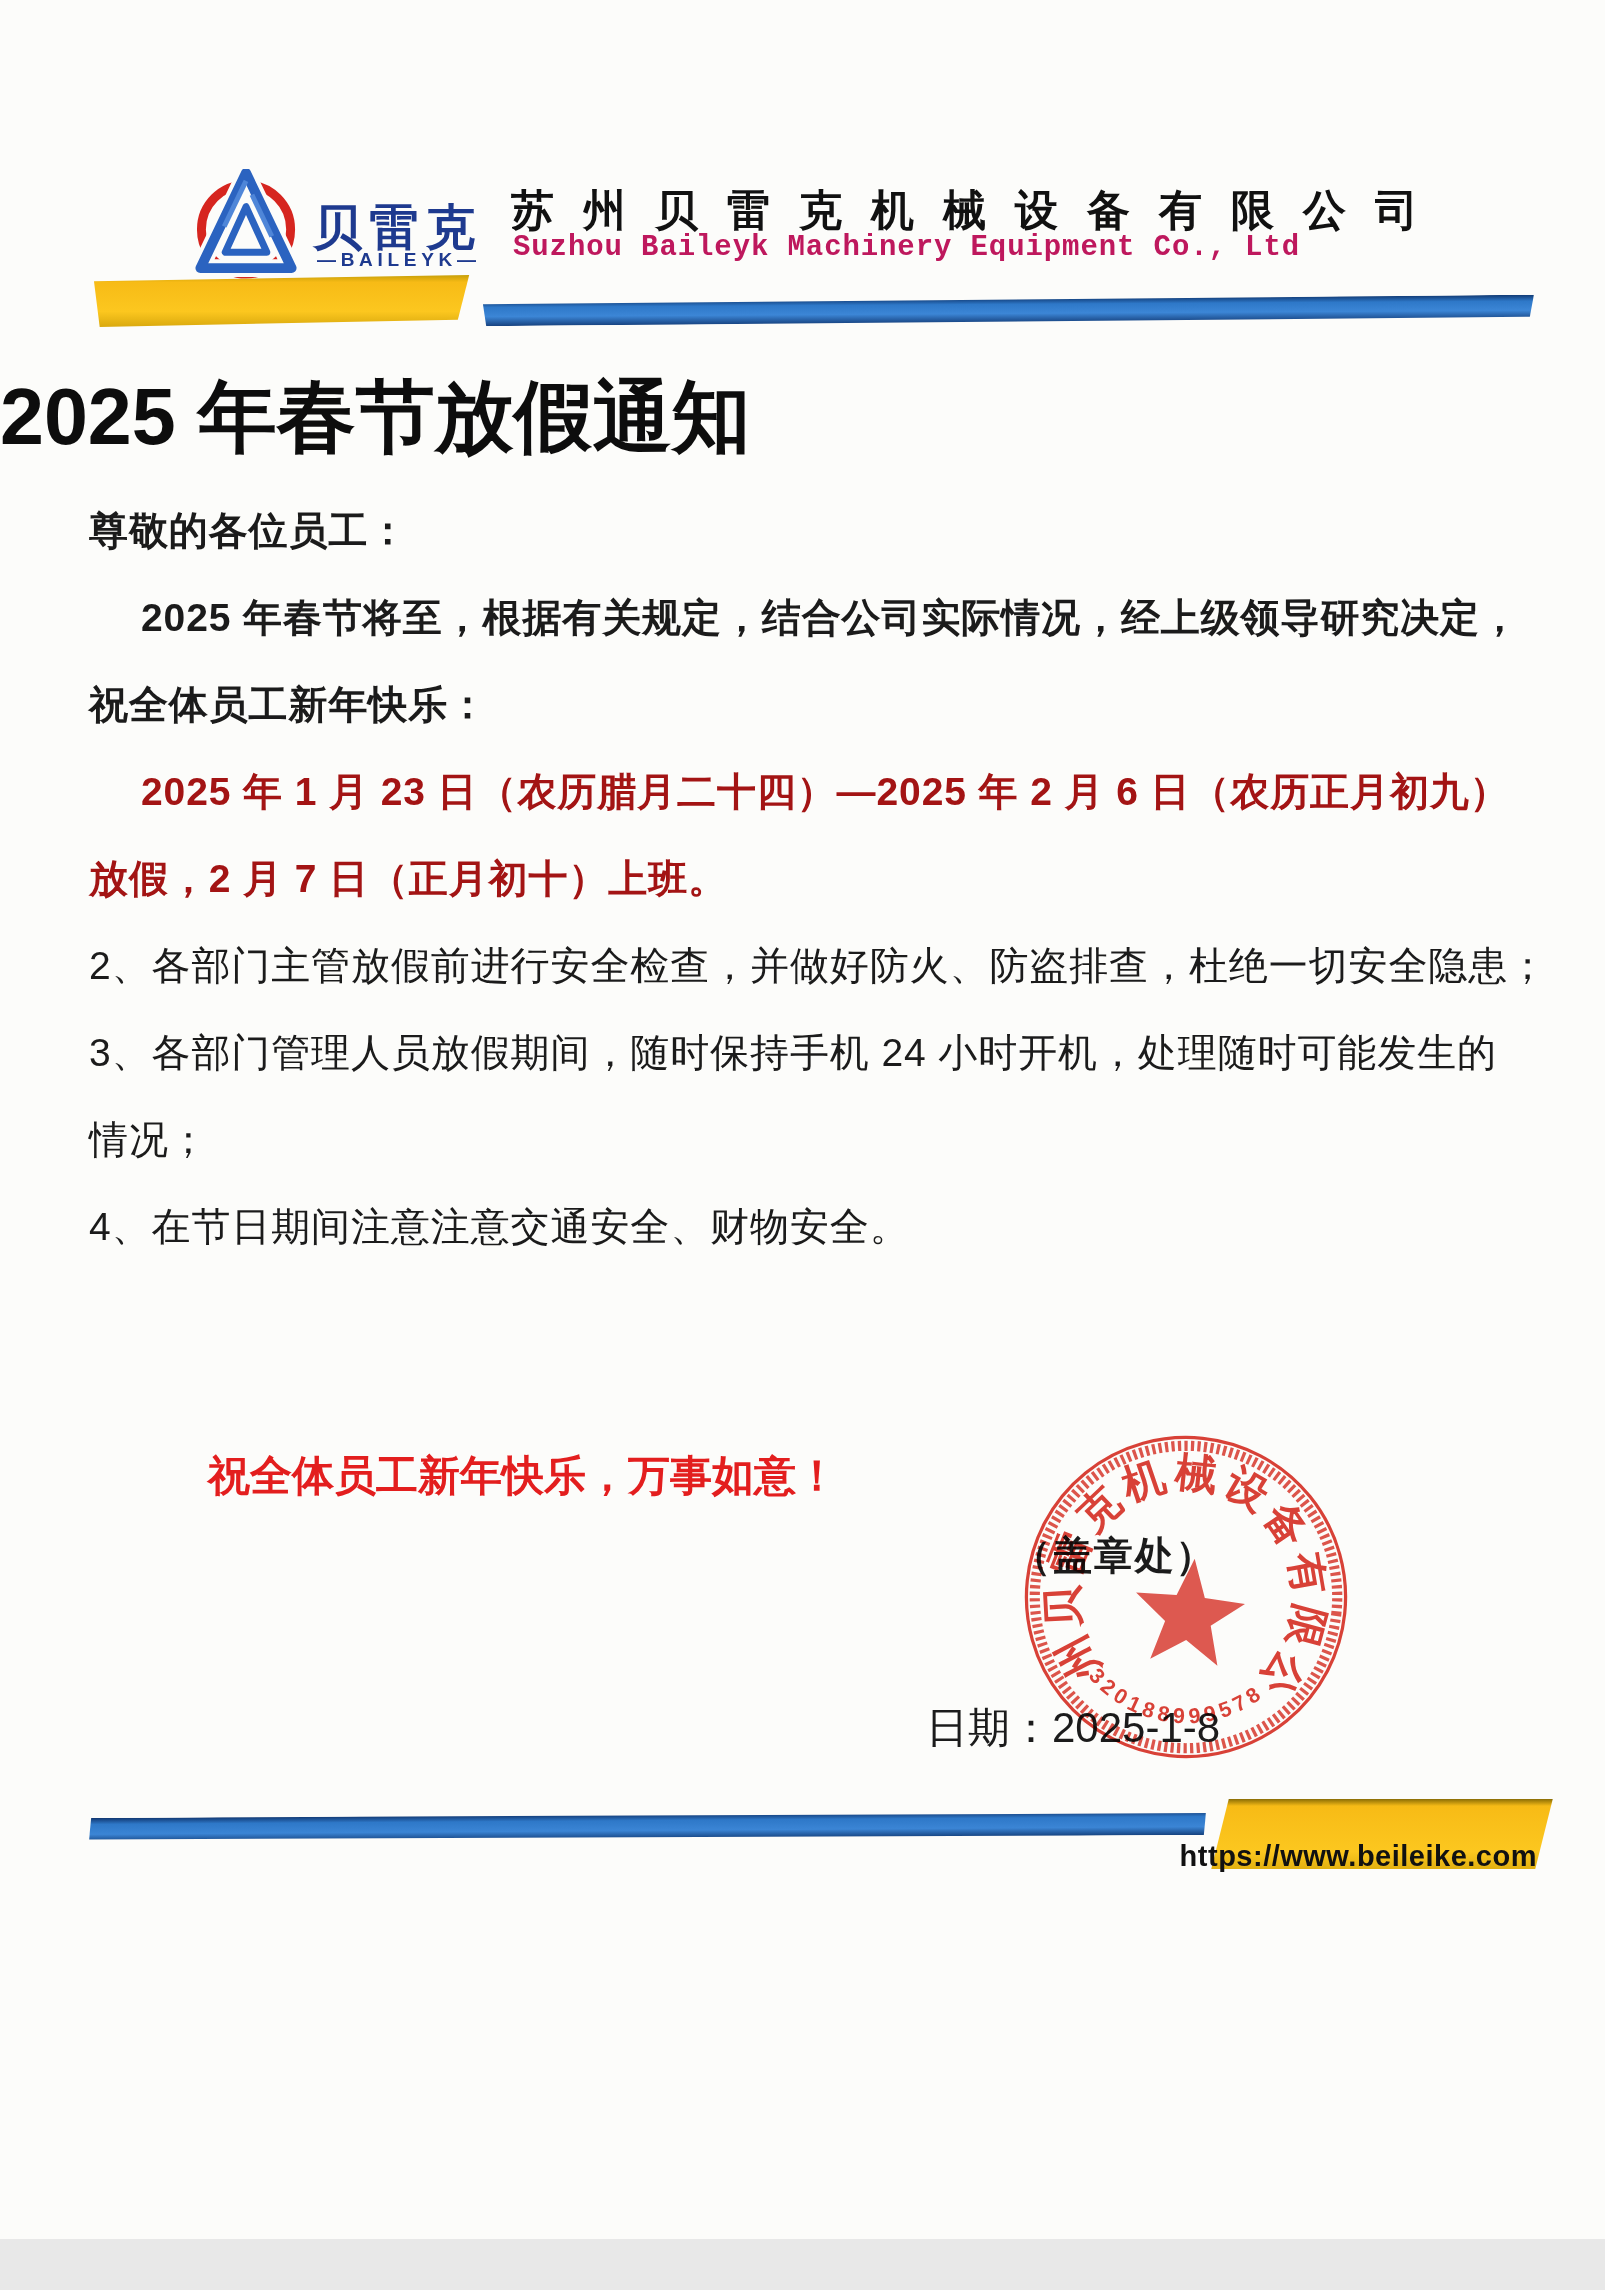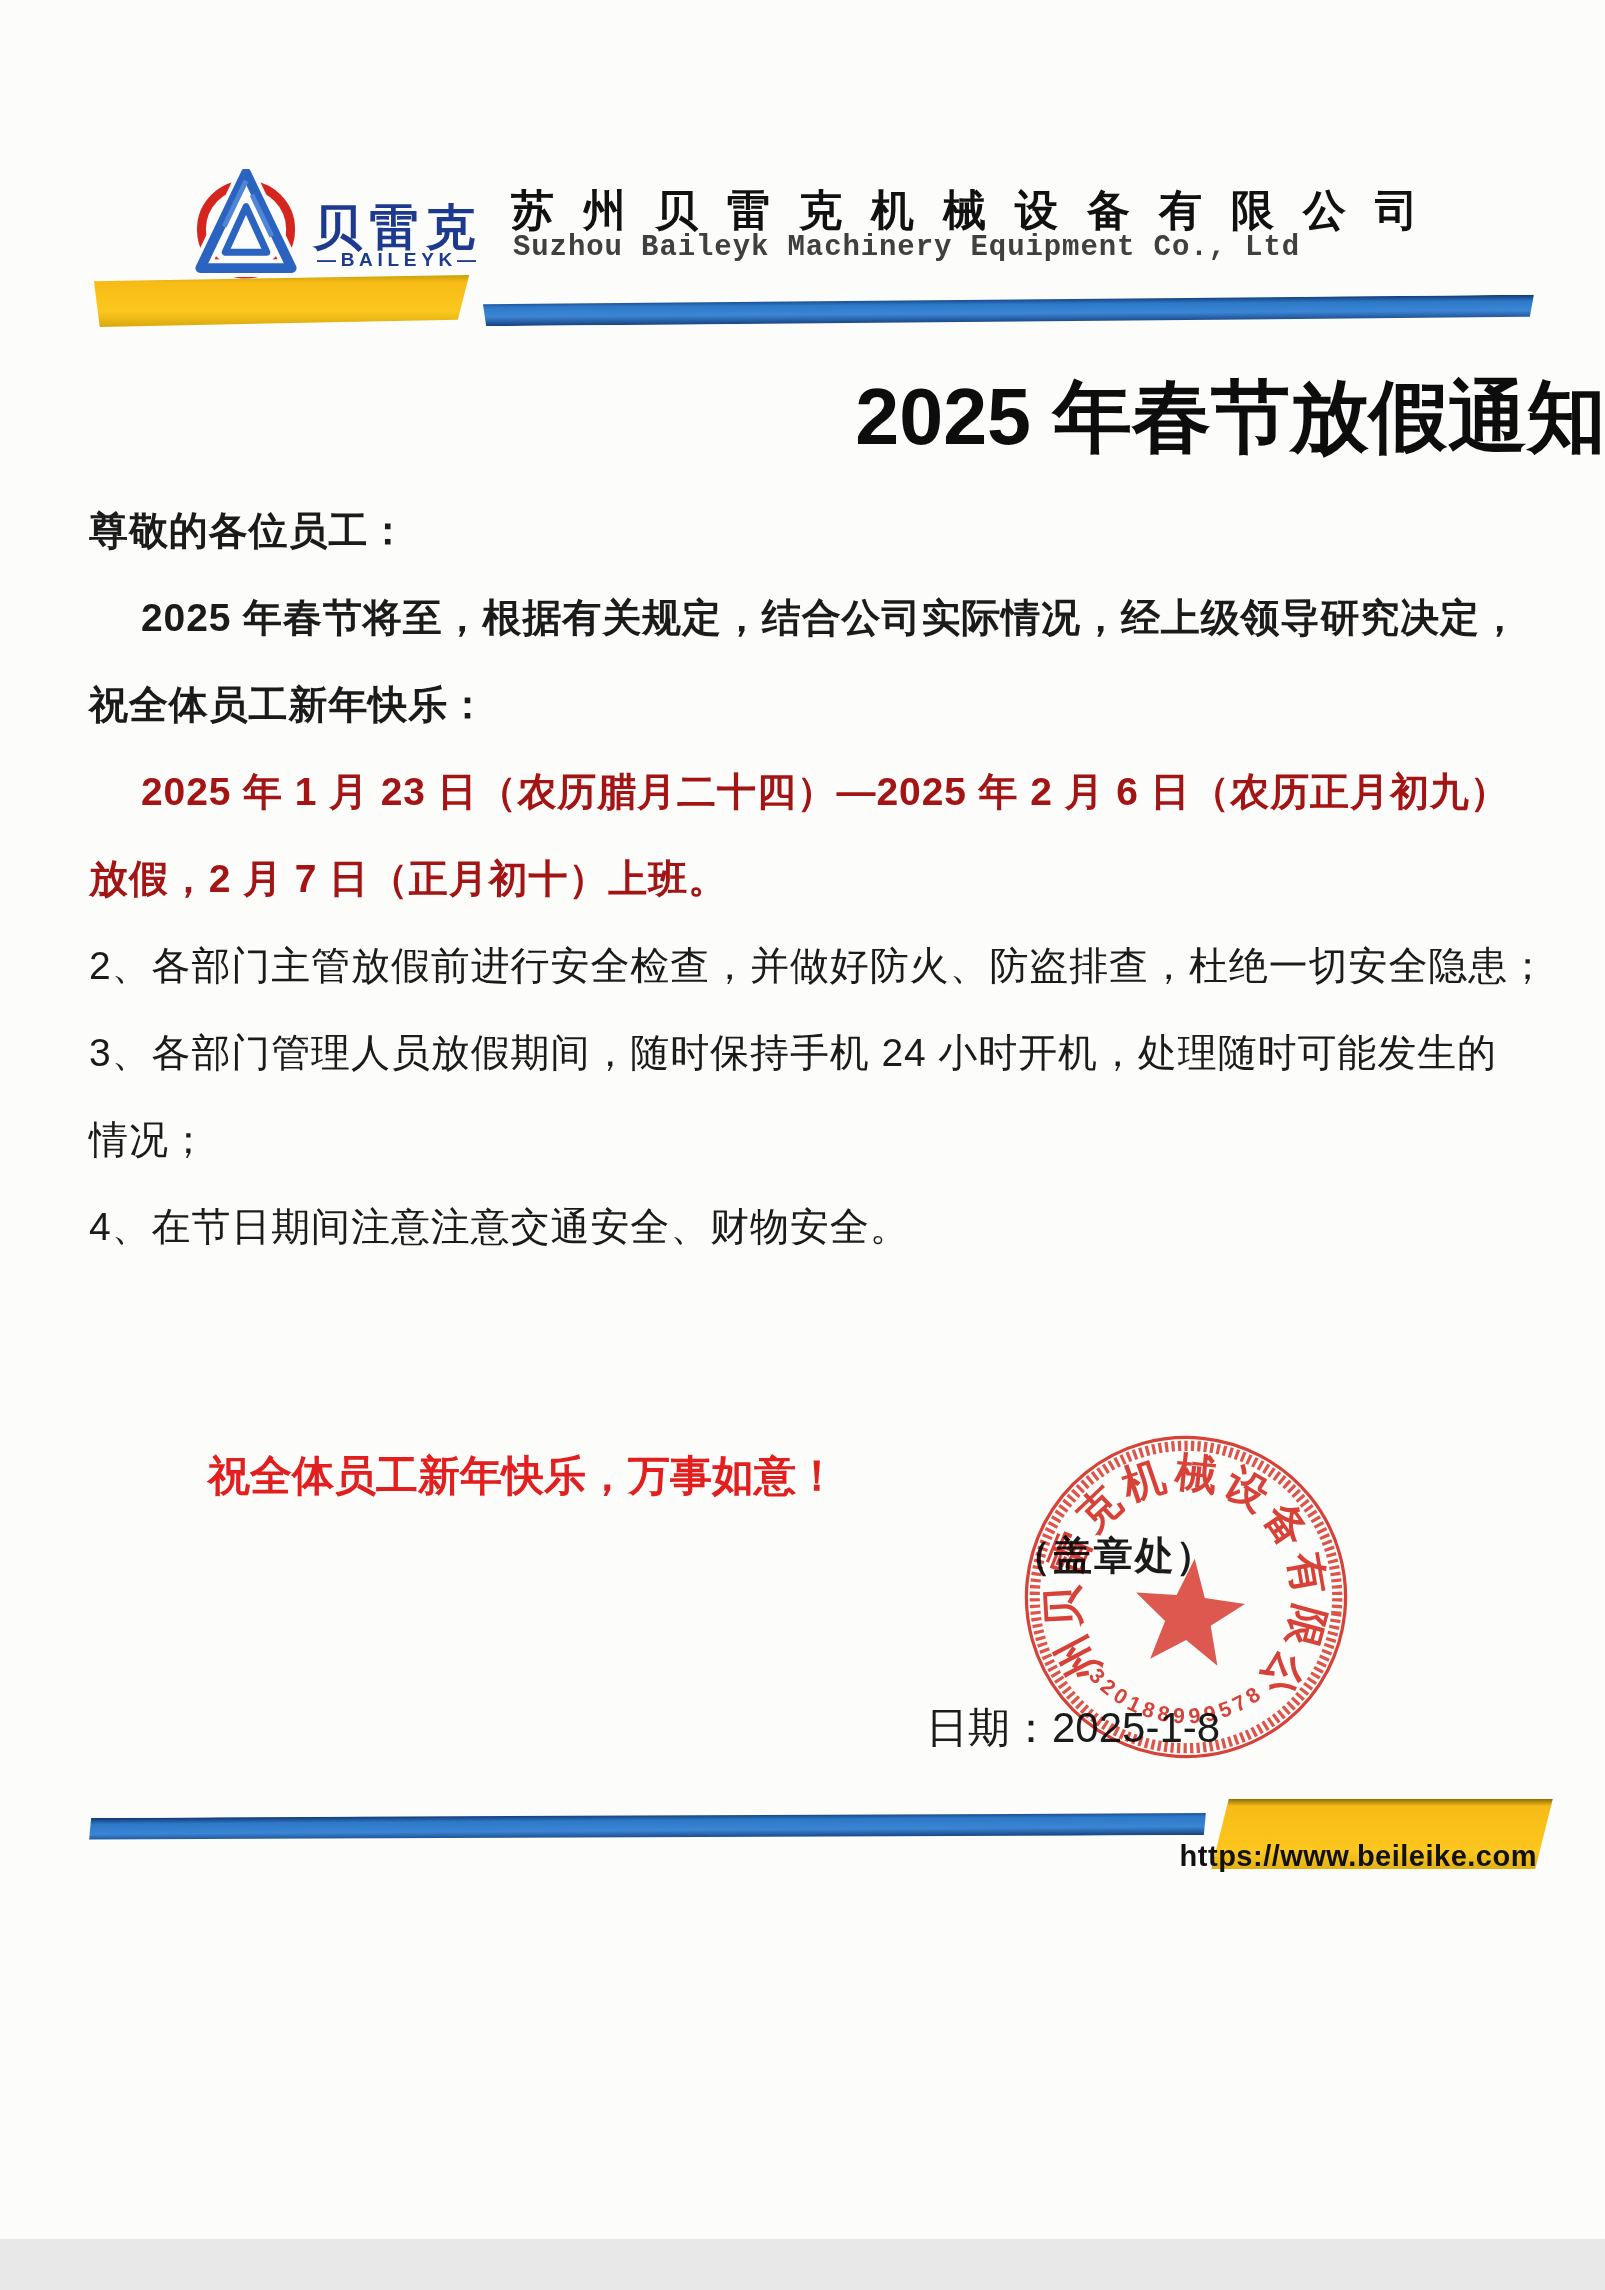--- a/index.html
+++ b/index.html
@@ -16,32 +16,32 @@
   
   .logo-mark{position:absolute;left:186px;top:169px;width:124px;height:111px;}
   .logo-cn{position:absolute;left:313px;top:195px;font-size:49px;font-weight:700;
            color:#1e3a8f;letter-spacing:7.5px;white-space:nowrap;}
   .logo-latin{position:absolute;left:317px;top:249px;font-size:19px;font-weight:700;
            color:#1e3a8f;letter-spacing:4.7px;white-space:nowrap;}
   .company-cn{position:absolute;left:511px;top:182px;font-size:43px;font-weight:700;
            letter-spacing:29px;white-space:nowrap;color:#111;}
   .company-en{position:absolute;left:513px;top:231px;font-size:29px;font-weight:700;
            font-family:"Liberation Mono","DejaVu Sans Mono",monospace;
-           letter-spacing:0.9px;white-space:nowrap;color:#404040;text-align:center;}
+           letter-spacing:0.9px;white-space:nowrap;color:#be185d;text-align:center;}
 
   .band-top-yellow{position:absolute;left:94px;top:275px;width:379px;height:52px;
            background:linear-gradient(180deg,#c79f09 0%,#f7bb16 14%,#fcc71f 70%,#d9a90e 100%);
            clip-path:polygon(0 12%,99% 0,96% 86%,1.5% 100%);}
   .band-top-blue{position:absolute;left:483px;top:298px;width:1051px;height:25px;
            background:linear-gradient(180deg,#113a74 0%,#2e78c8 25%,#3c86d6 62%,#16417e 100%);
            transform:rotate(-0.35deg);
            clip-path:polygon(0 12%,100% 0,99.6% 88%,0.3% 100%);}
 
   
-  .doc-title{position:absolute;left:0;top:365px;width:100%;text-align:right;
+  .doc-title{position:absolute;left:0;top:365px;width:100%;text-align:left;
            font-size:79px;font-weight:800;letter-spacing:0;color:#0d0d0d;white-space:nowrap;}
 
   
   .body-block{position:absolute;left:89px;top:487px;width:1435px;
            font-size:39px;line-height:87px;letter-spacing:0.9px;}
   .line{white-space:nowrap;}
   .indent{padding-left:52px;}
   .b{font-weight:700;}
   .dark-red{color:#a31414;}
   .wish{position:absolute;left:208px;top:1448px;font-size:42px;font-weight:800;

